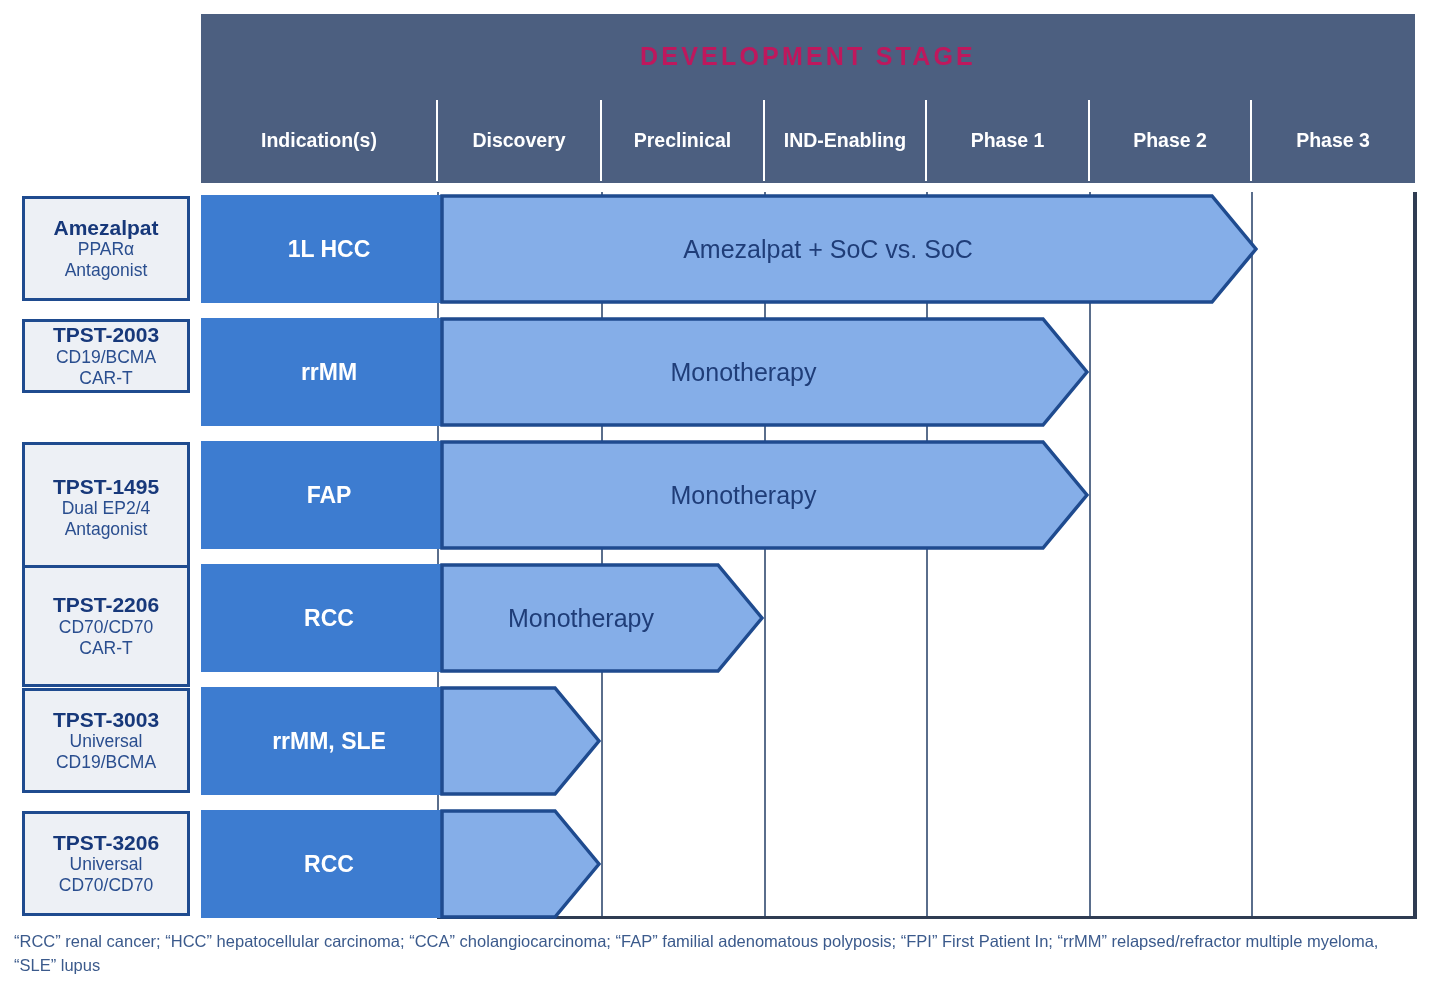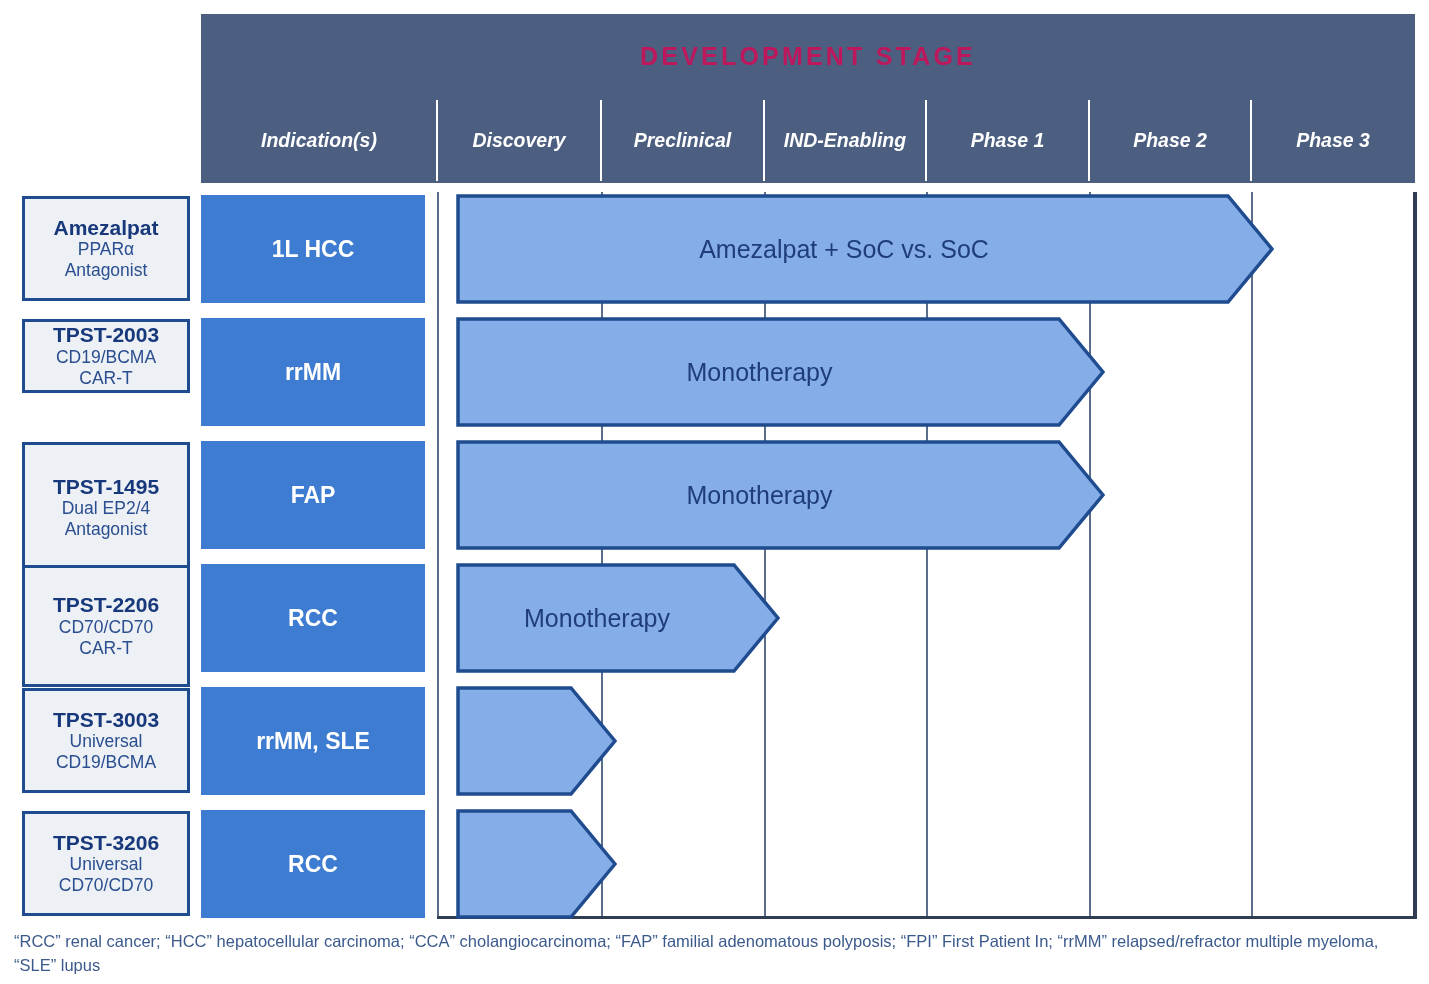--- a/index.html
+++ b/index.html
@@ -44,21 +44,20 @@
     font-size: 25px;
     font-weight: bold;
     letter-spacing: 3.2px;
   }
   .hdr-cols {
     position: absolute;
     left: 201px;
     top: 98px;
     width: 1020px;
     height: 85px;
-    font-style: italic;
   }
   .hdr-cell {
     position: absolute;
     top: 0;
     height: 85px;
     display: flex;
     align-items: center;
     justify-content: center;
     text-align: center;
     color: #ffffff;
@@ -122,38 +121,37 @@
     font-size: 17.5px;
     font-weight: normal;
     line-height: 1.2;
     color: #2A4E8F;
   }
 
   
   .ind-cell {
     position: absolute;
     left: 201px;
-    width: 224px;
+    width: 256px;
     background: #3D7CD0;
     display: flex;
     align-items: center;
     justify-content: center;
     color: #ffffff;
     font-size: 23px;
     font-weight: bold;
     text-align: center;
   }
 
   
   .arrow {
     position: absolute;
     display: flex;
     align-items: center;
     justify-content: center;
-    margin-left: 16px;
   }
   .arrow svg {
     position: absolute;
     left: 0; top: 0;
     width: 100%; height: 100%;
     display: block;
   }
   .arrow-label {
     position: relative;
     z-index: 2;

